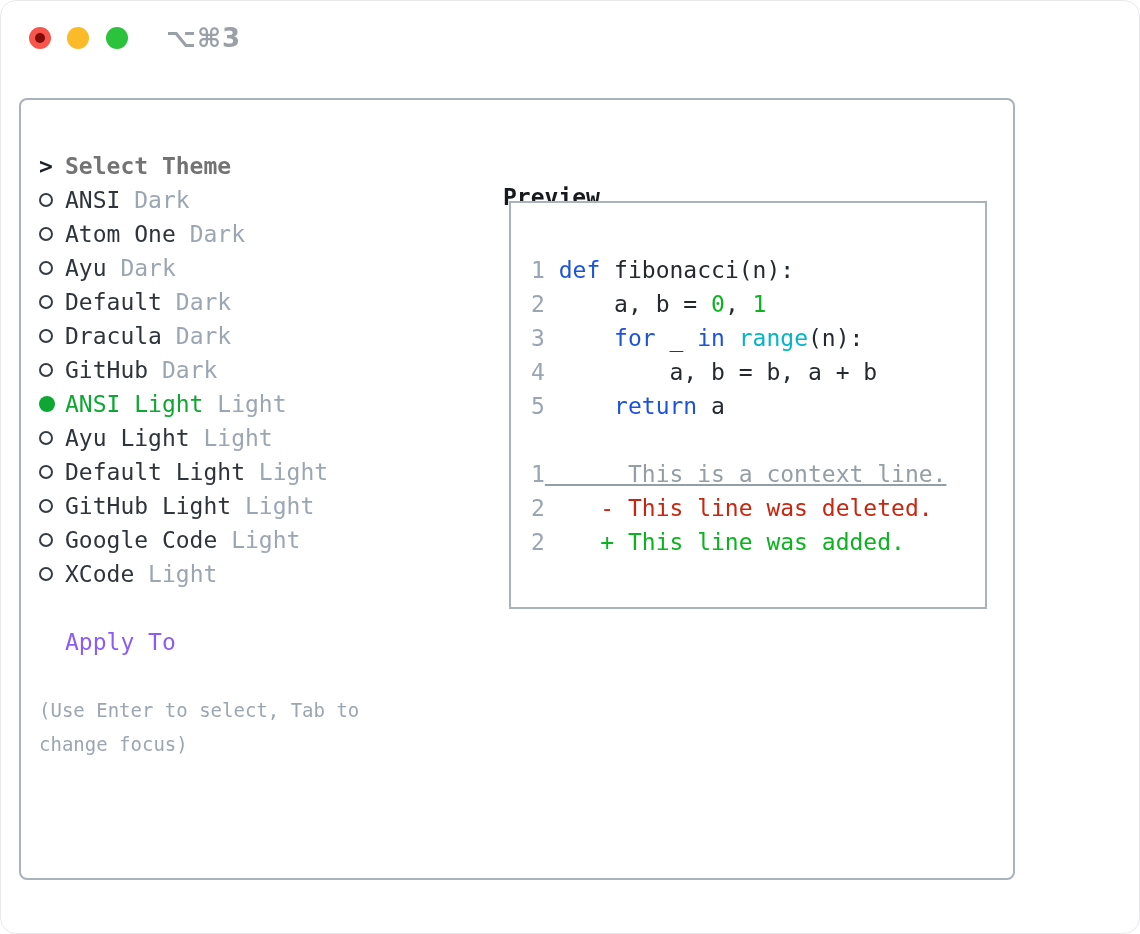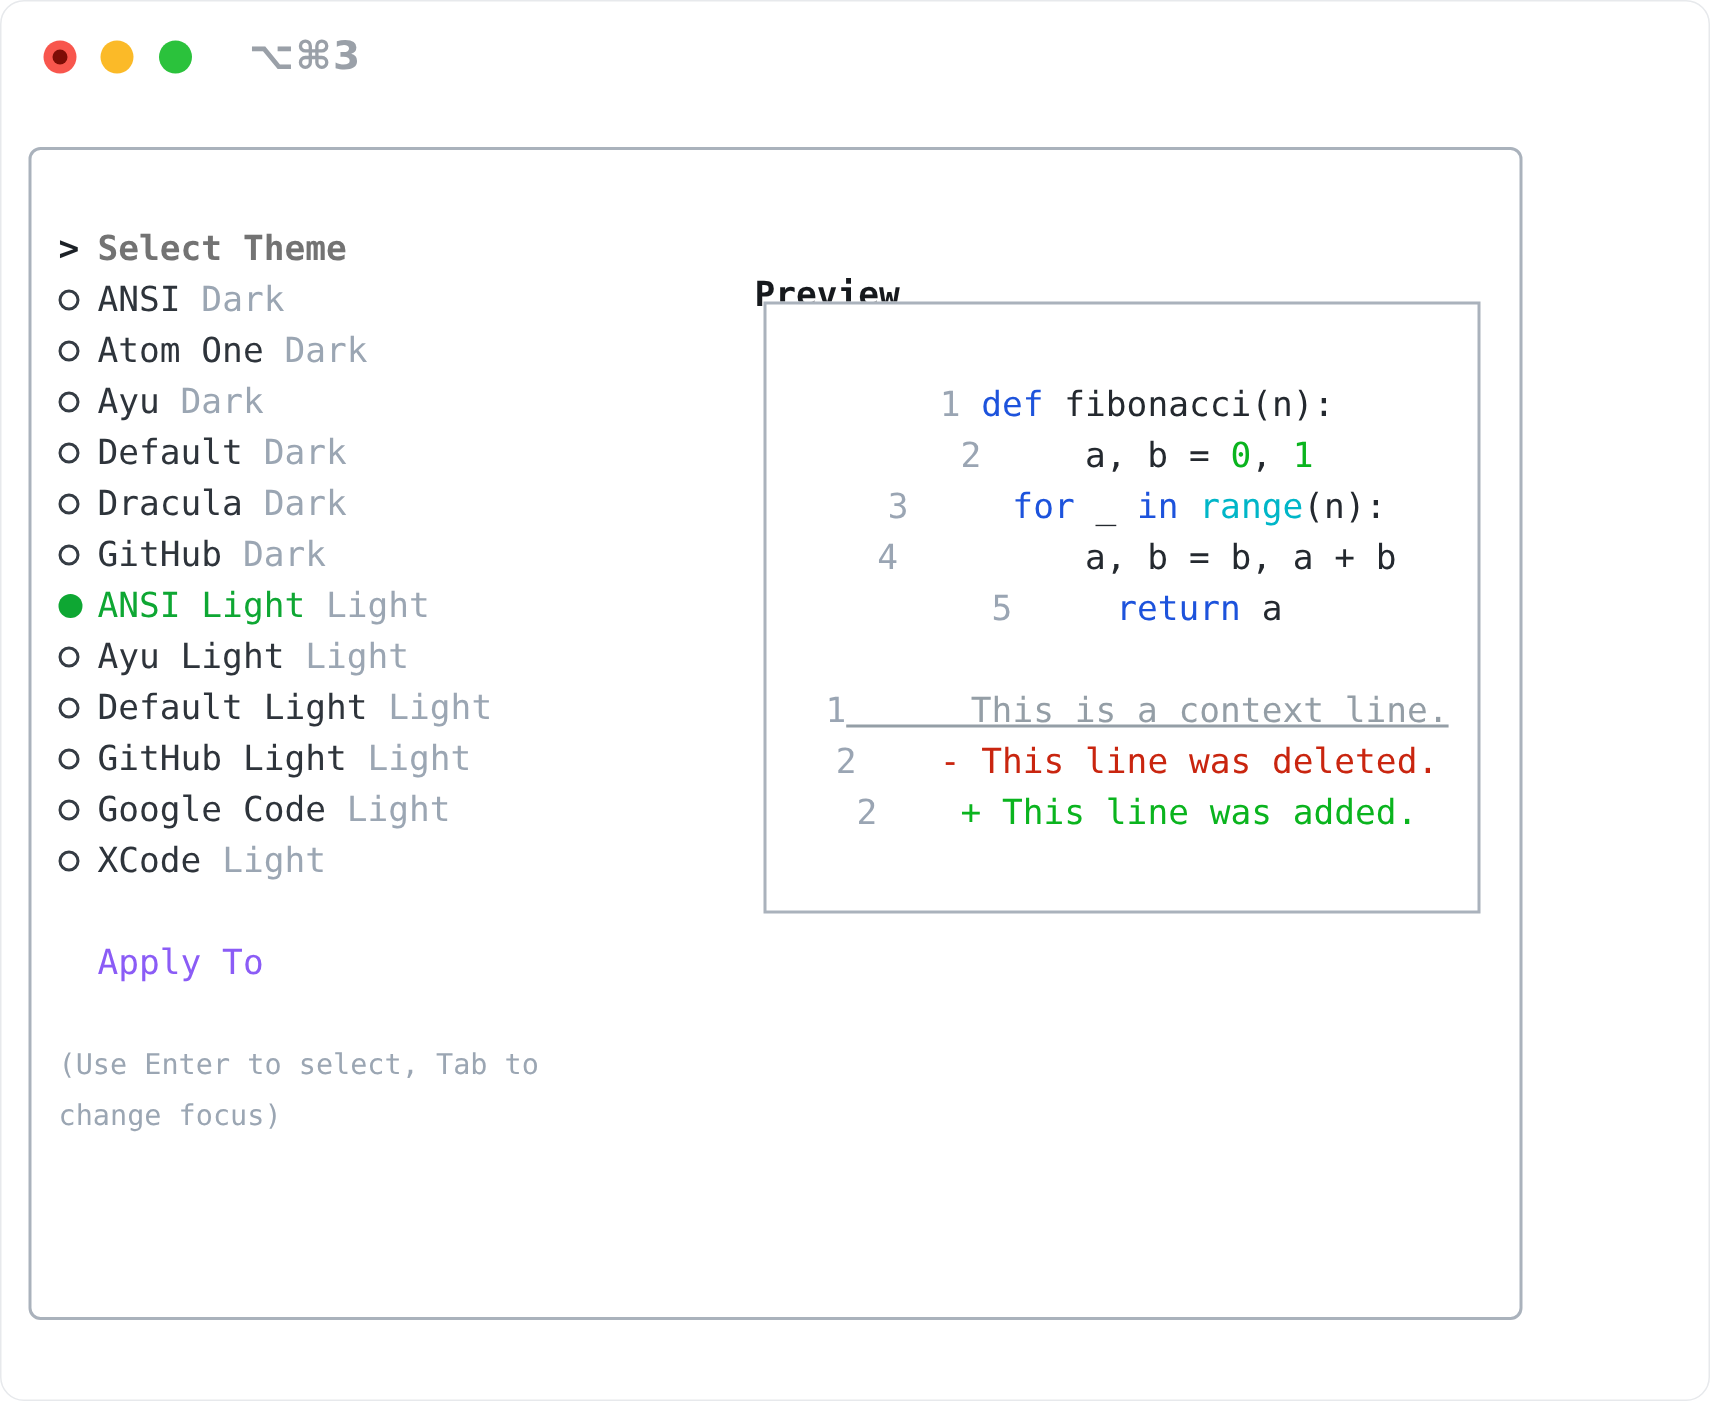--- a/index.html
+++ b/index.html
@@ -29,21 +29,21 @@
   .dot{width:14px;height:14px;border:2.5px solid #353c44;border-radius:50%;box-sizing:border-box;}
   .dot.on{width:16px;height:16px;border:none;background:var(--green-ui);}
   .nm{color:var(--text-dark);white-space:pre;}
   .nm.sel{color:var(--green-ui);text-align:center;}
   .var{color:var(--text-gray);white-space:pre;}
   .sp{height:34px;}
   .help{font-size:19px;line-height:34px;color:var(--text-gray);width:400px;white-space:normal;word-break:normal;}
 
   
   .preview-title{position:absolute;left:482px;top:49px;height:34px;line-height:34px;font-size:23px;font-weight:bold;color:#16191d;margin-top:31px;}
-  .preview-box{position:absolute;left:488px;top:101px;width:478px;height:408px;border:2px solid var(--border);box-sizing:border-box;padding:16px 0 0 20px;overflow:hidden;background:#fff;text-align:center;}
+  .preview-box{position:absolute;left:488px;top:101px;width:478px;height:408px;border:2px solid var(--border);box-sizing:border-box;padding:16px 0 0 20px;overflow:hidden;background:#fff;}
   .code-row{height:34px;line-height:34px;font-size:23px;white-space:pre;color:var(--code-text);}
   .code-row .ln{color:var(--ln);}
   .code-row .kw{color:var(--kw);}
   .code-row .fn{color:var(--fn);}
   .code-row .lit{color:var(--lit);}
   .code-row .ctx{color:var(--ctx);text-decoration:underline;}
   .code-row .del{color:var(--del);}
   .code-row .add{color:var(--add);}
   .code-row .txt{color:var(--code-text);}
 </style>

